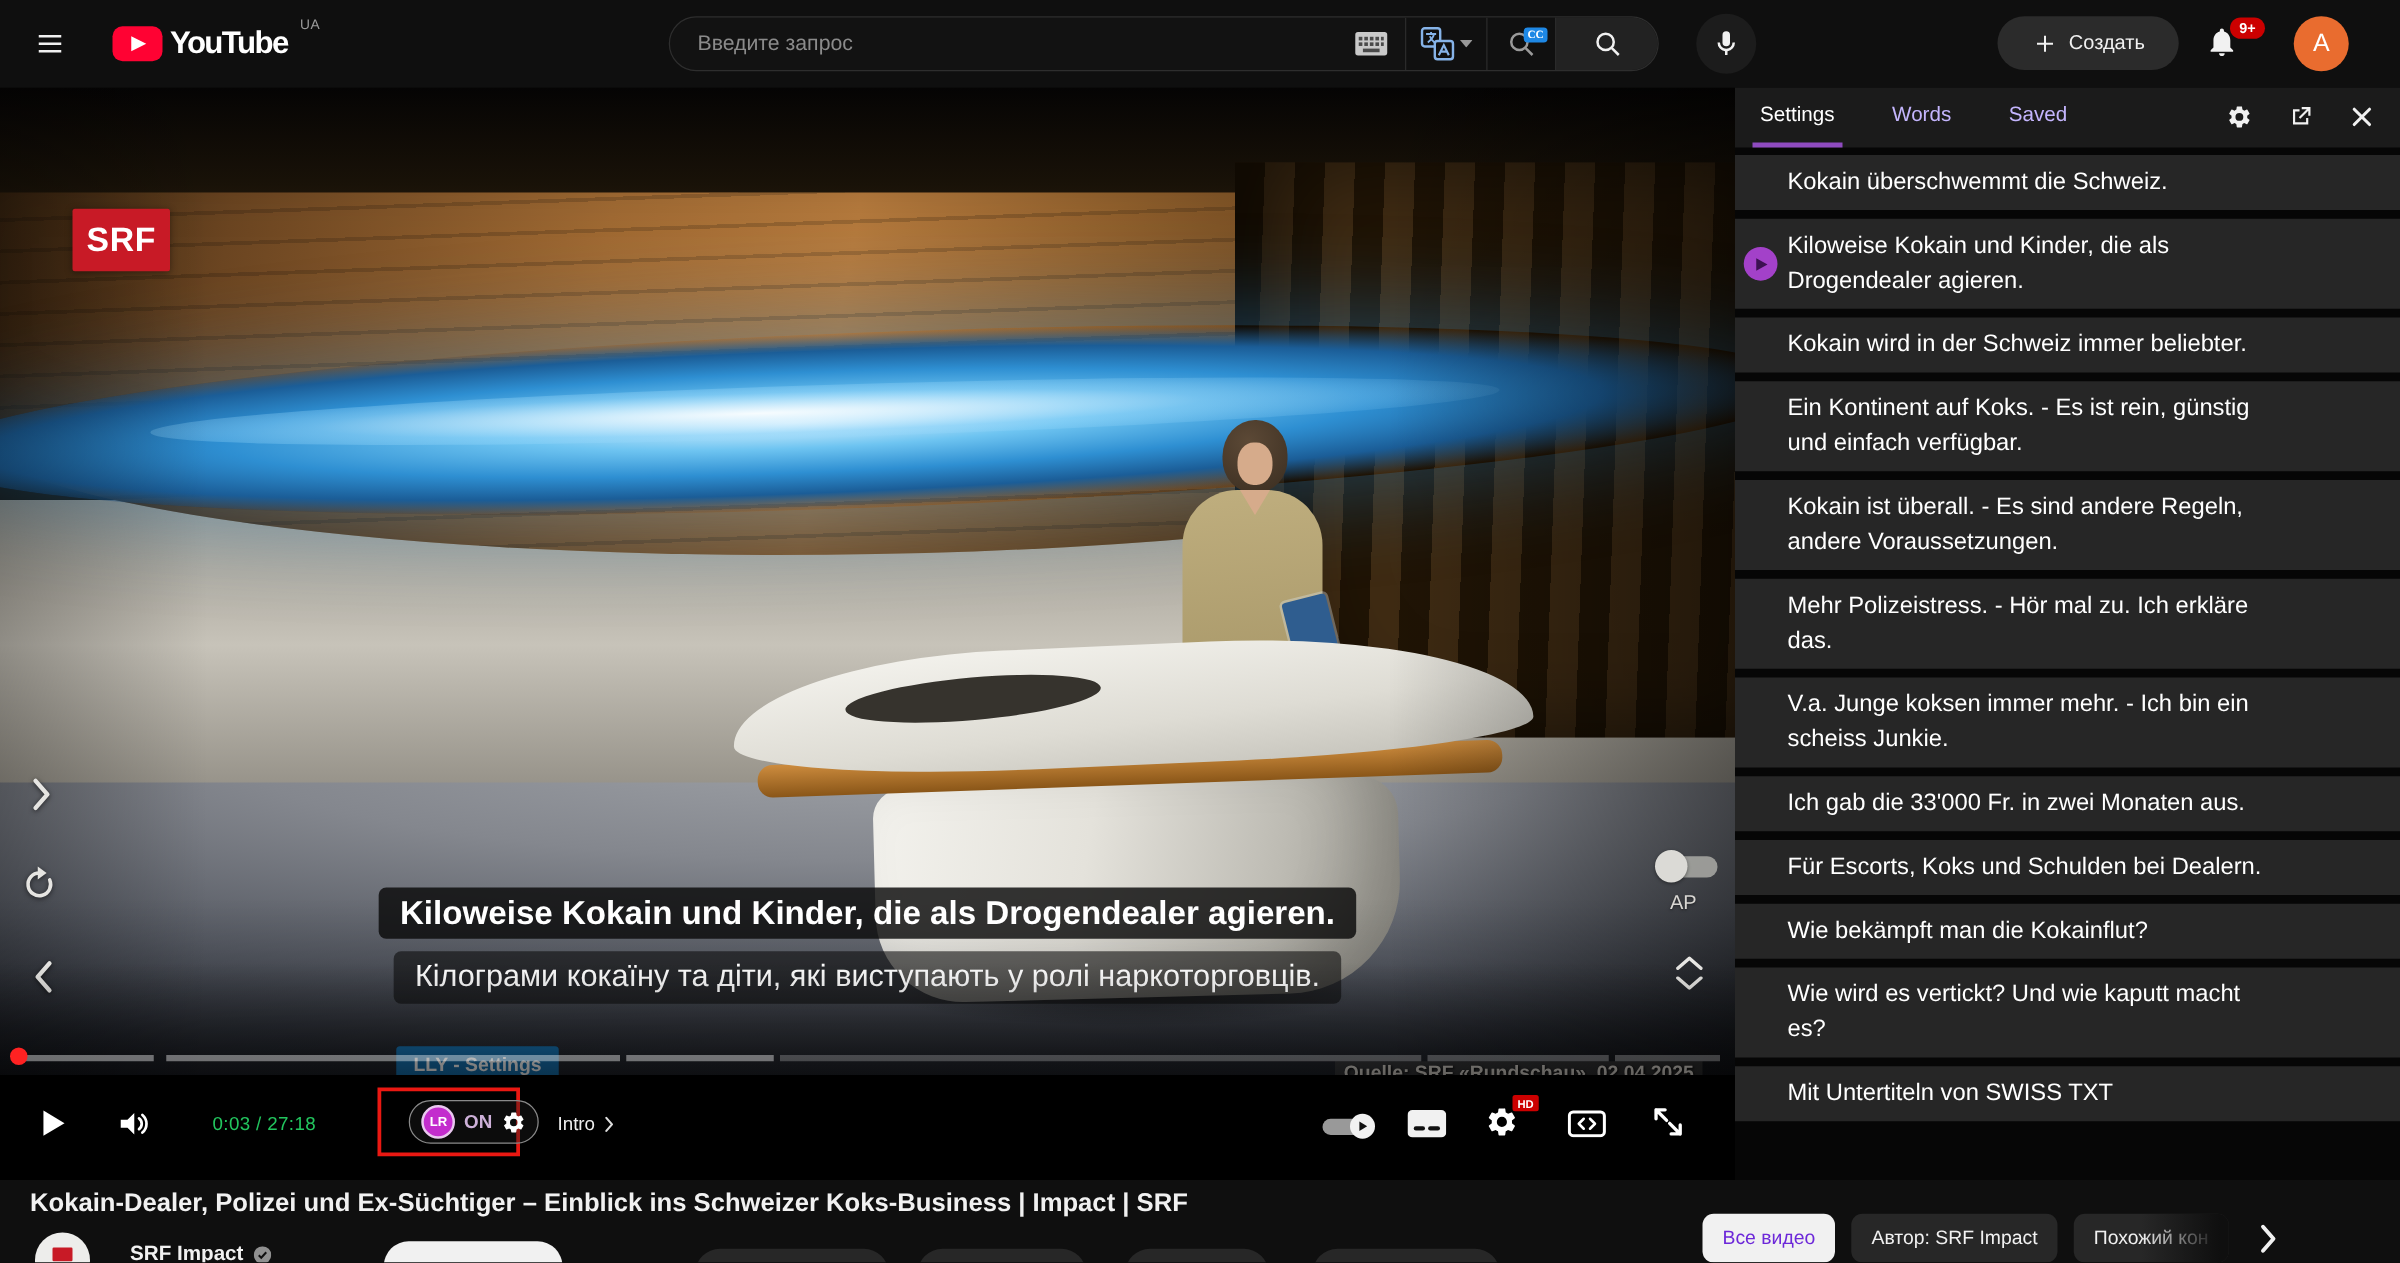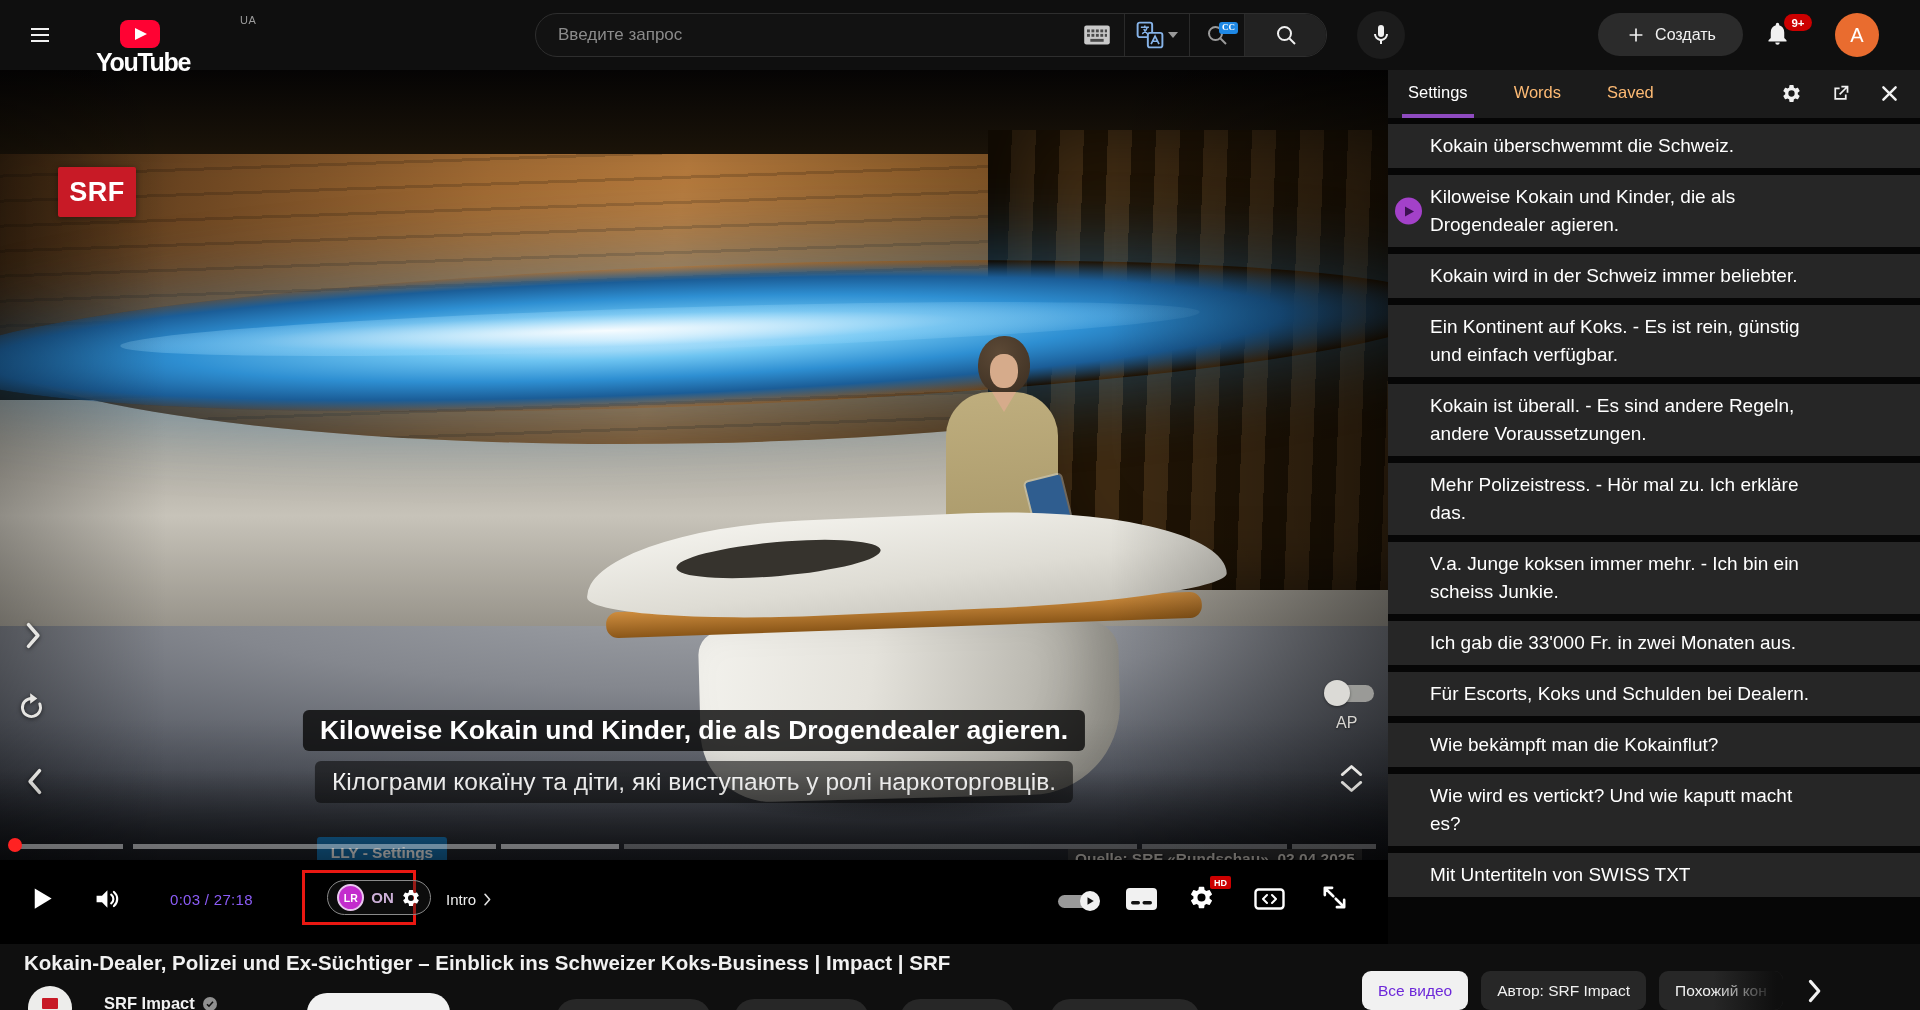--- a/index.html
+++ b/index.html
@@ -5,21 +5,21 @@
   html,body{margin:0;padding:0;background:#0f0f0f;overflow:hidden;}
   .stage{position:relative;width:1920px;height:1010px;background:#0f0f0f;overflow:hidden;
          font-family:"Liberation Sans",sans-serif;color:#f1f1f1;}
   .abs{position:absolute;}
   span[data-icon]{display:block;}
   span[data-icon] svg{width:100%;height:100%;display:block;}
 
   
   .masthead{position:absolute;left:0;top:0;width:1920px;height:70px;background:#0f0f0f;z-index:40;}
   .hamburger{left:26px;top:23px;width:28px;height:24px;cursor:pointer;}
-  .logo{left:90px;top:20px;display:flex;align-items:center;cursor:pointer;flex-direction:column;}
+  .logo{left:90px;top:20px;display:flex;align-items:center;cursor:pointer;}
   .logo-box{width:40px;height:28px;background:#ff0233;border-radius:8px;position:relative;}
   .logo-box::after{content:"";position:absolute;left:15px;top:8px;border-left:12px solid #fff;
         border-top:6px solid transparent;border-bottom:6px solid transparent;}
   .logo-text{font-size:25px;font-weight:bold;letter-spacing:-1.3px;color:#fff;margin-left:6px;}
   .logo-region{position:absolute;left:240px;top:14px;font-size:11px;color:#9c9c9c;letter-spacing:.5px;}
   .searchbar{left:535px;top:13px;width:792px;height:44px;display:flex;border:1px solid #2e2e2e;
         border-radius:22px;background:#121212;box-sizing:border-box;overflow:hidden;}
   .search-input-wrap{flex:1;display:flex;align-items:center;padding-left:20px;}
   .search-input{flex:1;background:transparent;border:none;outline:none;color:#f1f1f1;font-size:17px;
         font-family:"Liberation Sans",sans-serif;}
@@ -124,21 +124,21 @@
   .ctrl-shade{left:0;right:0;bottom:84px;height:90px;background:linear-gradient(180deg,rgba(0,0,0,0),rgba(0,0,0,.55));}
   .progress{left:12px;top:774px;width:1364px;height:5px;cursor:pointer;}
   .progress .seg{position:absolute;top:0;height:100%;background:rgba(255,255,255,.22);}
   .progress .seg.buf{background:rgba(255,255,255,.4);}
   .progress .seg.played{background:#f22;}
   .play-dot{left:8px;top:768px;width:14px;height:14px;border-radius:50%;background:#f22;cursor:pointer;}
 
   .ctl{color:#fff;cursor:pointer;}
   .play-btn{left:28px;top:813px;width:27px;height:31px;}
   .vol-btn{left:92px;top:816px;width:33px;height:26px;}
-  .time-disp{left:170px;top:821px;font-size:15px;color:#8b5cf6;letter-spacing:.3px;}
+  .time-disp{left:170px;top:821px;font-size:15px;color:#22c55e;letter-spacing:.3px;}
   .lr-redbox{left:302px;top:800px;width:114px;height:55px;border:3px solid #ea1812;box-sizing:border-box;
         display:flex;align-items:center;justify-content:center;padding-left:40px;}
   .lr-pill{display:flex;align-items:center;gap:7px;padding:3px 9px;border:1px solid #8a8a8a;
         border-radius:18px;background:rgba(30,30,30,.4);cursor:pointer;}
   .lr-circle{width:27px;height:27px;border-radius:50%;background:#c32ccd;border:2px solid #e9c7ef;
         color:#fff;font-size:10.5px;font-weight:bold;display:flex;align-items:center;justify-content:center;
         box-sizing:border-box;}
   .lr-state{font-size:15px;color:#cdb0d8;font-weight:bold;}
   .lr-gear{width:20px;height:20px;color:#fff;}
   .chapter{left:446px;top:821px;display:flex;align-items:center;gap:7px;color:#eee;font-size:15px;cursor:pointer;}
@@ -152,21 +152,21 @@
   .gear-btn{left:1188px;top:814px;width:27px;height:27px;}
   .hd-badge{left:1210px;top:806px;width:21px;height:13px;background:#c00;color:#fff;font-size:9px;
         font-weight:bold;border-radius:2px;display:flex;align-items:center;justify-content:center;}
   .theater-btn{left:1254px;top:818px;width:31px;height:22px;}
   .fs-btn{left:1320px;top:813px;width:29px;height:29px;}
 
   
   .panel{position:absolute;left:1388px;top:70px;width:532px;height:874px;background:#060606;}
   .panel-header{position:absolute;left:0;top:0;width:100%;height:48px;background:#1b1b1b;}
   .tabs{position:absolute;left:14px;top:0;height:48px;display:flex;gap:34px;}
-  .tab{height:44px;display:flex;align-items:center;padding:0 6px;font-size:16.5px;color:#fdba74;
+  .tab{height:44px;display:flex;align-items:center;padding:0 6px;font-size:16.5px;color:#c4b5fd;
        cursor:pointer;border-bottom:4px solid transparent;}
   .tab.active{color:#fff;border-bottom-color:#8f4bc0;}
   .panel-icons{position:absolute;right:20px;top:13px;display:flex;gap:28px;}
   .panel-icons span{width:21px;height:21px;color:#f1f1f1;cursor:pointer;}
   .sub-list{position:absolute;left:0;top:54px;width:100%;display:flex;flex-direction:column;gap:7px;}
   .sub-row{position:relative;background:#262626;padding:8px 16px 8px 42px;font-size:19px;line-height:28px;
         color:#fff;white-space:pre-line;cursor:pointer;}
   .cur-icon{position:absolute;left:7px;top:50%;transform:translateY(-50%);width:27px;height:27px;
         border-radius:50%;background:#a341c9;display:flex;align-items:center;justify-content:center;}
   .cur-icon::after{content:"";margin-left:2px;border-left:9px solid #3c1152;

